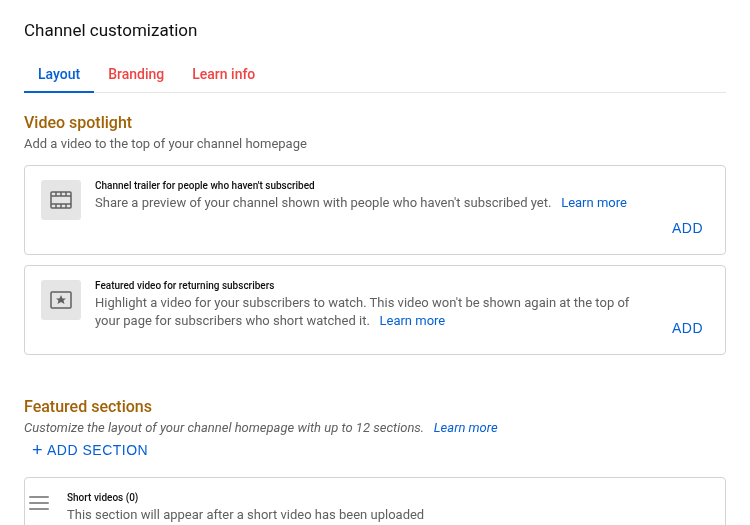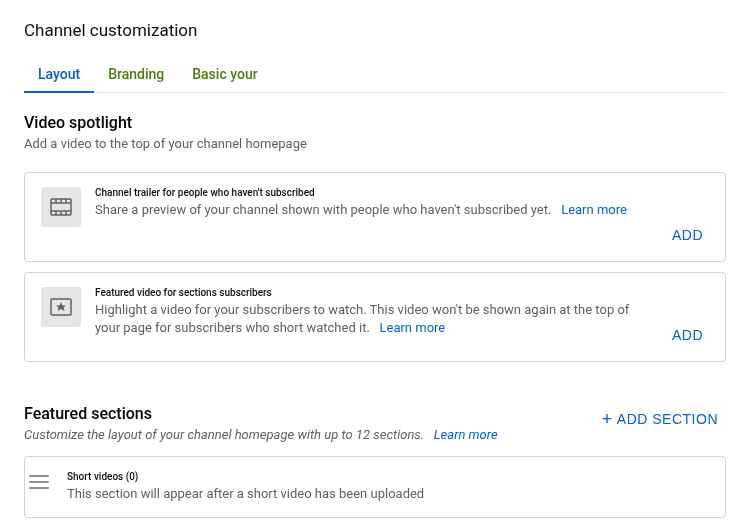--- a/index.html
+++ b/index.html
@@ -24,21 +24,21 @@
     .tabs-bar {
       display: flex;
       align-items: flex-start;
       border-bottom: 1px solid #e5e5e5;
       margin-bottom: 0;
     }
     .tab {
       padding: 10px 14px;
       font-size: 14px;
       font-weight: 500;
-      color: #4d7c0f;
+      color: #ef4444;
       cursor: pointer;
       position: relative;
       text-decoration: none;
     }
     .tab.active {
       color: #065fd4;
     }
     .tab.active::after {
       content: '';
       position: absolute;
@@ -47,27 +47,27 @@
       right: 0;
       height: 2px;
       background: #065fd4;
     }
     .section {
       padding: 20px 0 12px 0;
     }
     .section-title {
       font-size: 16px;
       font-weight: 500;
-      color: #000000;
+      color: #a16207;
       margin-bottom: 4px;
     }
     .section-subtitle {
       font-size: 13px;
       color: #606060;
-      margin-bottom: 21px;
+      margin-bottom: 14px;
     }
     .card {
       border: 1px solid #d3d3d3;
       border-radius: 4px;
       padding: 14px 16px;
       display: flex;
       align-items: flex-start;
       margin-bottom: 10px;
       background: #fff;
     }
@@ -118,20 +118,21 @@
     .learn-more {
       color: #065fd4;
       text-decoration: none;
       font-size: 13px;
     }
     .featured-sections-header {
       display: flex;
       align-items: flex-start;
       justify-content: space-between;
       margin-bottom: 14px;
+      flex-direction: column;
     }
     .featured-sections-info .section-subtitle {
       margin-bottom: 0;
       font-style: italic;
     }
     .add-section-btn {
       display: flex;
       align-items: center;
       gap: 4px;
       font-size: 14px;
@@ -187,21 +188,21 @@
   <h1 class="page-title">Channel customization</h1>
 
   <div class="tabs-bar">
     <div class="tab active">
       <span>Layout</span>
     </div>
     <div class="tab">
       <span>Branding</span>
     </div>
     <div class="tab">
-      <span>Basic your</span>
+      <span>Learn info</span>
     </div>
   </div>
 
   <div class="section">
     <div class="section-title">Video spotlight</div>
     <div class="section-subtitle">Add a video to the top of your channel homepage</div>
 
     <div class="card">
       <div class="card-icon">
         <svg width="24" height="24" viewBox="0 0 24 24">
@@ -231,21 +232,21 @@
     </div>
 
     <div class="card">
       <div class="card-icon">
         <svg width="24" height="24" viewBox="0 0 24 24">
           <rect x="2" y="4" width="20" height="16" rx="1" fill="none" stroke="#606060" stroke-width="1.5"></rect>
           <polygon points="12,7 13.5,10.5 17,10.5 14.5,12.5 15.5,16 12,14 8.5,16 9.5,12.5 7,10.5 10.5,10.5" fill="#606060" stroke="none"></polygon>
         </svg>
       </div>
       <div class="card-content">
-        <div class="card-title">Featured video for sections subscribers</div>
+        <div class="card-title">Featured video for returning subscribers</div>
         <div class="card-description">
           <span>Highlight a video for your subscribers to watch. This video won't be shown again at the top of your page for subscribers who short watched it.</span>
           &nbsp;<a class="learn-more" href="#">
             <span>Learn more</span>
           </a>
         </div>
       </div>
       <div class="card-action">
         <button class="add-btn">ADD</button>
       </div>

